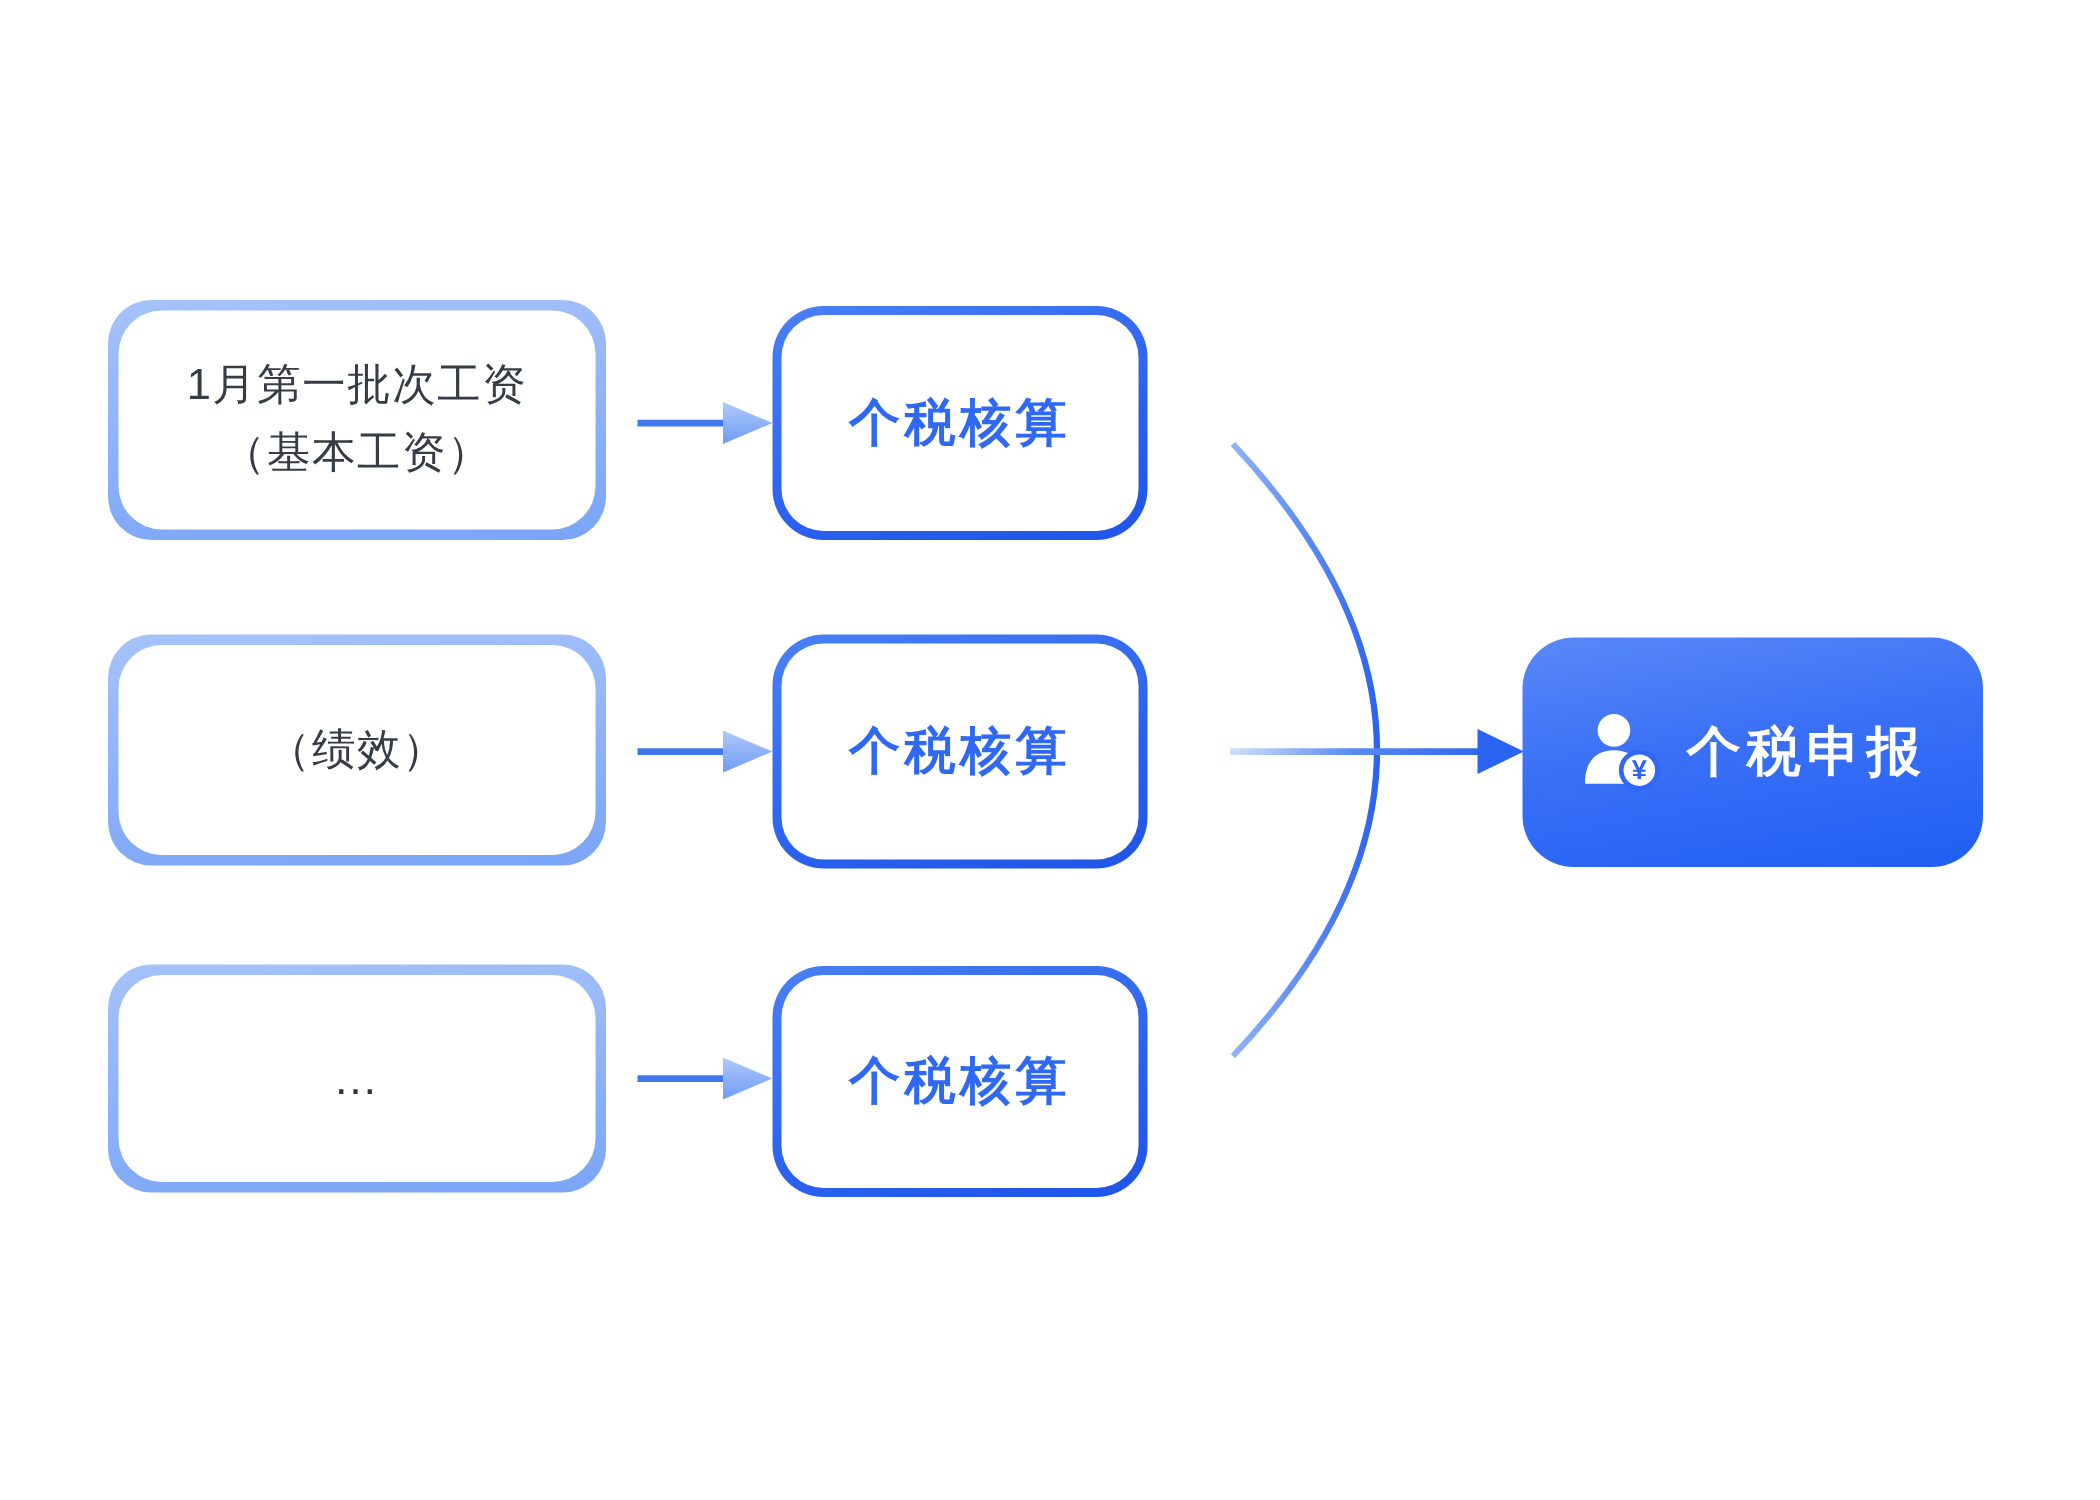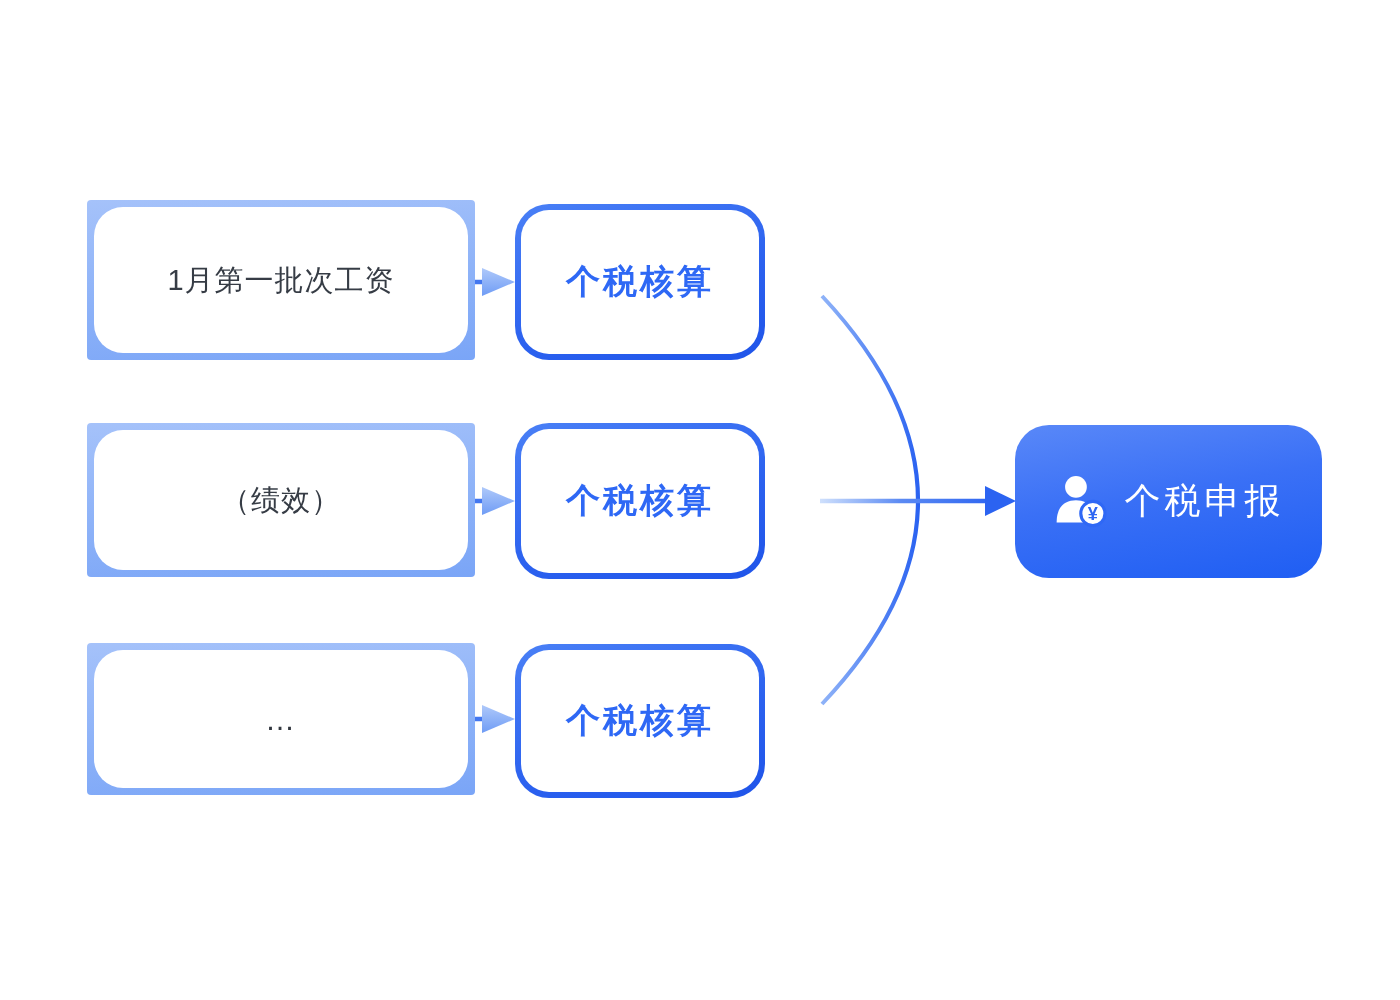--- a/index.html
+++ b/index.html
@@ -5,21 +5,21 @@
   html,body{margin:0;padding:0;}
   body{
     width:1400px;height:1000px;position:relative;overflow:hidden;
     background:#ffffff;
     font-family:"Liberation Sans","DejaVu Sans",sans-serif;
   }
   .connectors{position:absolute;left:0;top:0;width:1400px;height:1000px;pointer-events:none;}
   .node{position:absolute;box-sizing:border-box;}
   
   .src{
-    left:87px;width:388px;padding:7px;border-radius:4px;
+    left:72px;width:332px;padding:7px;border-radius:29px;
     background:linear-gradient(175deg,#A5C2FA 0%,#8DB2F8 55%,#7AA5F7 100%);
   }
   .src1{top:200px;height:160px;}
   .src2{top:423px;height:154px;}
   .src3{top:643px;height:152px;}
   .inner{
     width:100%;height:100%;background:#ffffff;border-radius:29px;
     display:flex;flex-direction:column;align-items:center;justify-content:center;
   }
   .src-line{
@@ -38,21 +38,21 @@
   .calc-label{
     color:#2E68F5;font-size:34px;font-weight:700;letter-spacing:3px;
   }
   
   .target{
     position:absolute;left:1015px;top:425px;width:307px;height:153px;border-radius:34px;
     background:linear-gradient(170deg,#5988F8 0%,#3A70F6 45%,#1F5EF3 100%);
     display:flex;align-items:center;justify-content:center;gap:14px;
   }
   .target-label{
-    color:#ffffff;font-size:36px;font-weight:400;letter-spacing:4px;
+    color:#ffffff;font-size:36px;font-weight:700;letter-spacing:4px;
   }
   .person-icon{width:58px;height:58px;display:block;}
 </style>
 </head>
 <body>
 
 <svg class="connectors" viewBox="0 0 1400 1000" aria-hidden="true">
   <defs>
     <linearGradient id="gArc" gradientUnits="userSpaceOnUse" x1="822" y1="0" x2="918" y2="0">
       <stop offset="0" stop-color="#8FB3F8"></stop>
@@ -80,20 +80,21 @@
 
   <path d="M822 296 Q1014 501 822 704" fill="none" stroke="url(#gArc)" stroke-width="4"></path>
 
   <line x1="820" y1="501" x2="990" y2="501" stroke="url(#gMid)" stroke-width="4.5"></line>
   <path d="M985 486 L1016 501 L985 516 Z" fill="#2B63F1"></path>
 </svg>
 
 <div class="node src src1">
   <div class="inner">
     <div class="src-line">1月第一批次工资</div>
+    <div class="src-line">（基本工资）</div>
   </div>
 </div>
 
 <div class="node src src2">
   <div class="inner">
     <div class="src-line">（绩效）</div>
   </div>
 </div>
 
 <div class="node src src3">

